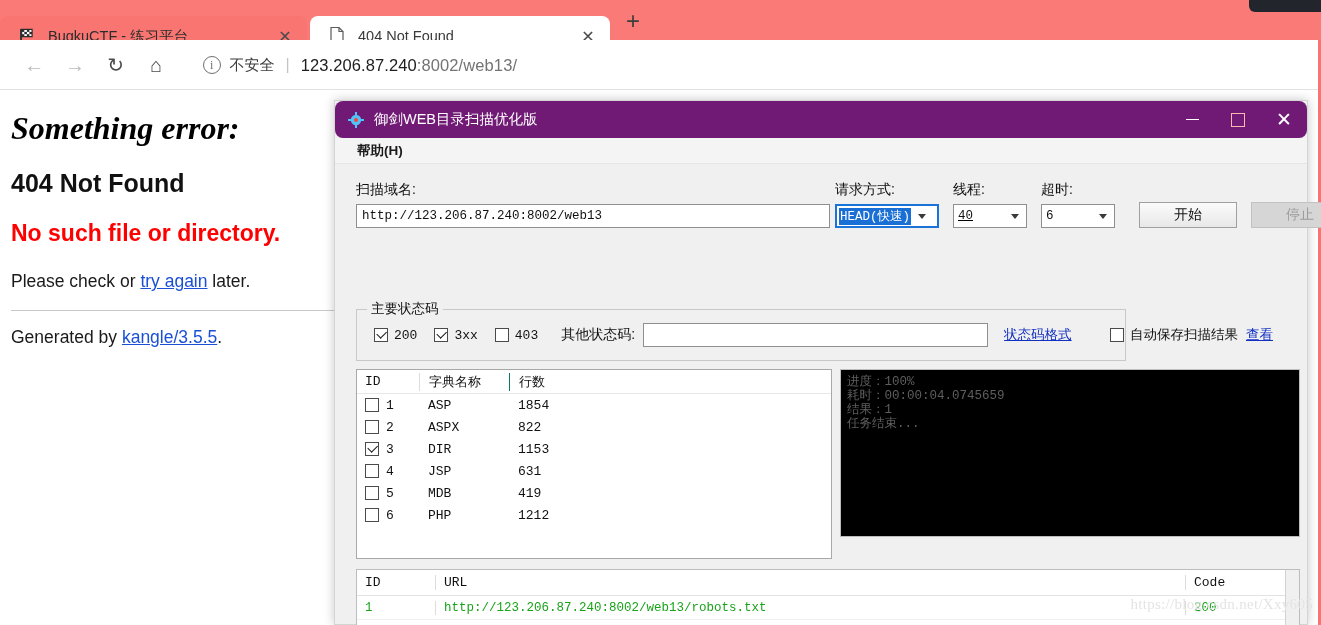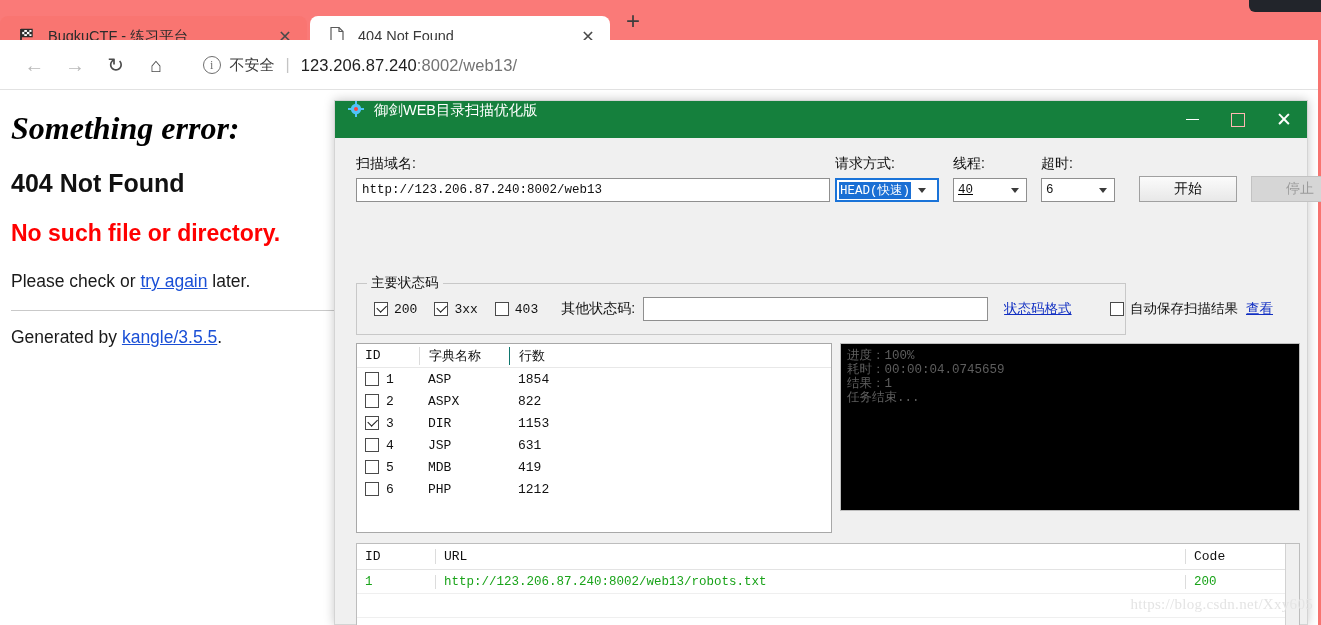--- a/index.html
+++ b/index.html
@@ -101,22 +101,23 @@
 
   
   .app {
     position: absolute; left: 334px; top: 100px;
     width: 974px; height: 525px;
     background: #f0f0f0;
     border: 1px solid #d4d4d4;
     box-shadow: 0 0 10px rgba(0,0,0,.22);
   }
   .app-title {
-    height: 37px; background: #15803d; display: flex; 
+    height: 37px; background: #701a75; display: flex; align-items: center;
     color: #fff;
+    border-radius: 8px;
   }
   .app-gear { margin-left: 13px; width: 16px; height: 16px; flex: 0 0 auto; }
   .app-title-text {
     margin-left: 10px; font-size: 14.5px; color: #ffffff;
     font-family: "Liberation Sans", sans-serif;
   }
   .app-wbtns { margin-left: auto; display: flex; height: 37px; }
   .wbtn {
     width: 46px; height: 37px; display: flex; align-items: center;
     justify-content: center; cursor: pointer;
@@ -344,20 +345,23 @@
         </svg>
       </span>
       <span class="app-title-text">御剑WEB目录扫描优化版</span>
       <span class="app-wbtns">
         <span class="wbtn wbtn-min"></span>
         <span class="wbtn wbtn-max"></span>
         <span class="wbtn wbtn-close">✕</span>
       </span>
     </div>
 
+    <div class="menubar">
+      <span class="menu-item">帮助(H)</span>
+    </div>
 
     <div class="app-body">
 
       <div class="row-domain">
         <div class="lbl" style="margin-bottom:5px;">扫描域名:</div>
         <div class="fld">http://123.206.87.240:8002/web13</div>
       </div>
 
       <div class="grp-right">
         <div class="ctl">

